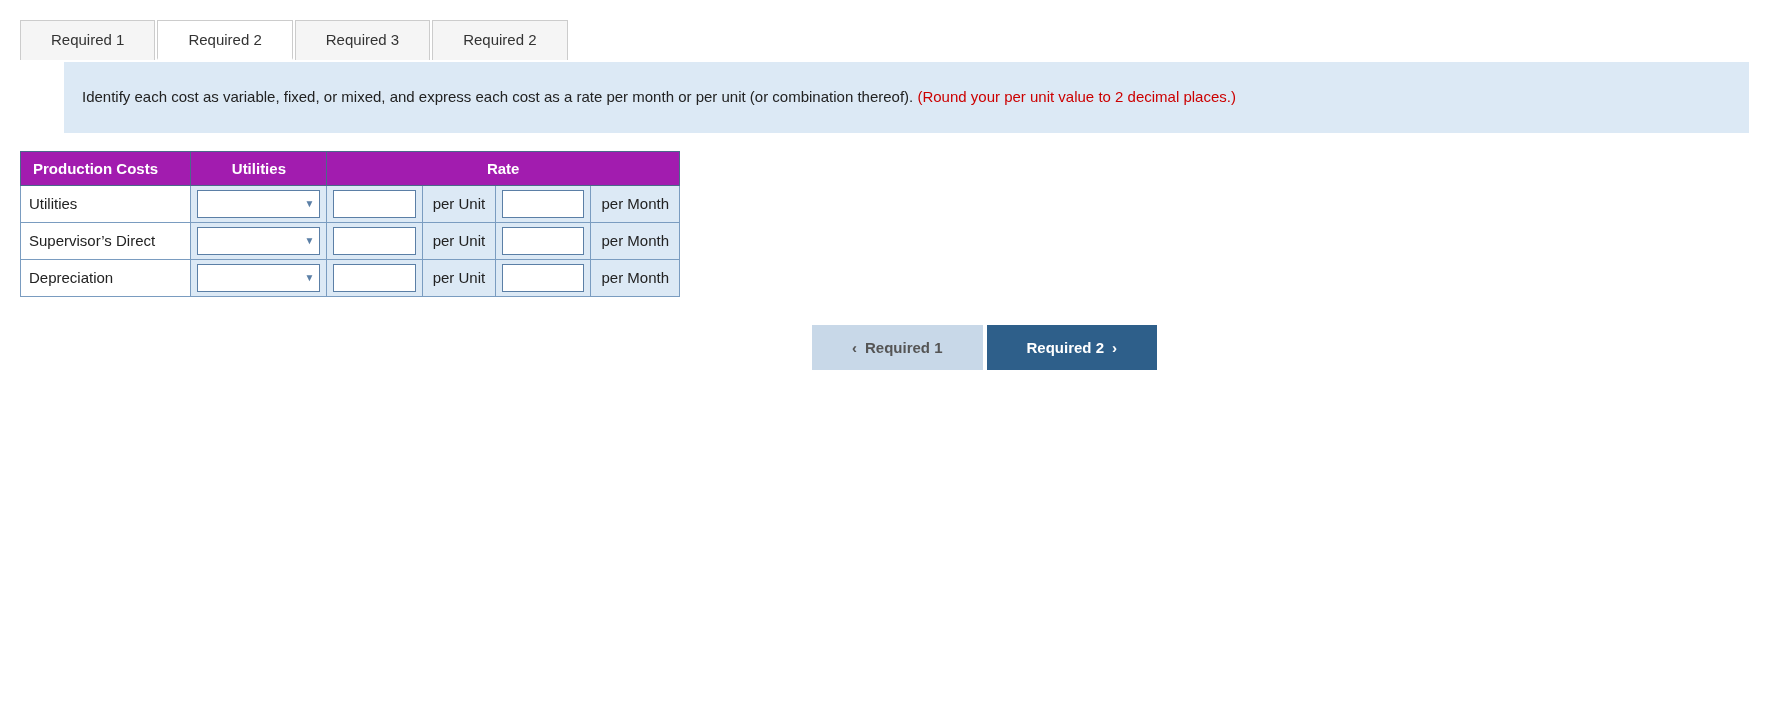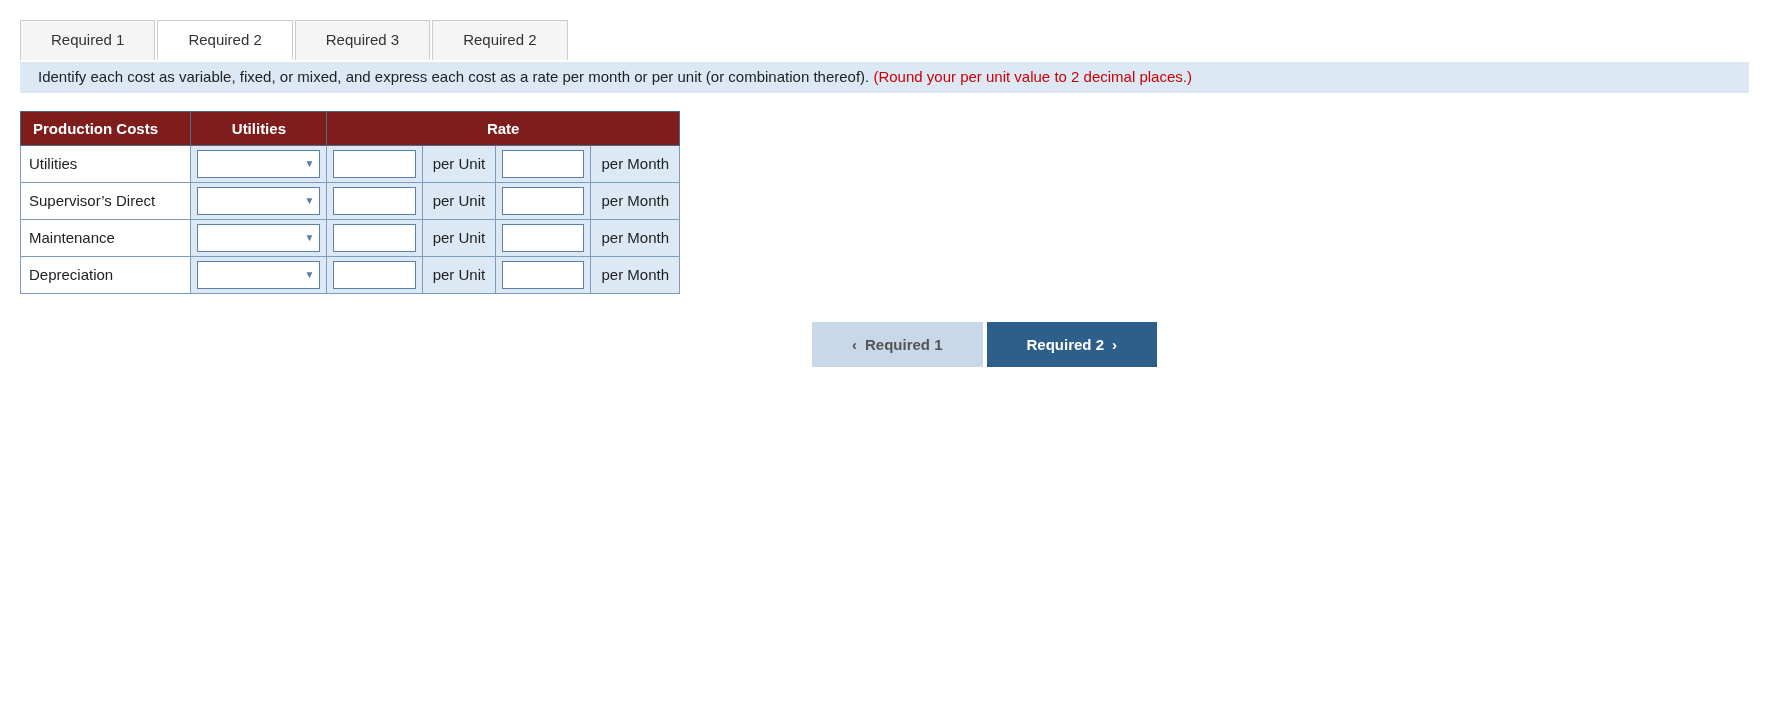--- a/index.html
+++ b/index.html
@@ -30,39 +30,40 @@
     .tab.active {
       background: #fff;
       border-bottom: 2px solid #fff;
       font-weight: normal;
     }
 
     
     .info-box {
       background: #dce9f5;
       border: none;
-      padding: 4px 18px;
+      padding: 24px 18px;
       margin-top: 2px;
       margin-bottom: 18px;
       font-size: 15px;
       line-height: 1.5;
       color: #222;
+      margin-left: 44px;
     }
     .info-box .highlight {
       color: #cc0000;
     }
 
     
     .cost-table {
       border-collapse: collapse;
       width: 660px;
       margin-bottom: 28px;
     }
     .cost-table th {
-      background: #7f1d1d;
+      background: #a21caf;
       color: #fff;
       font-weight: bold;
       padding: 8px 12px;
       border: 1px solid #4a6a8a;
       text-align: center;
       font-size: 15px;
     }
     .cost-table th.left {
       text-align: left;
     }
@@ -209,33 +210,20 @@
             <select class="field-input"><option value=""></option><option value="Variable">Variable</option><option value="Fixed">Fixed</option><option value="Mixed">Mixed</option></select>
             <span class="dropdown-arrow">▼</span>
           </div>
         </td>
         <td class="rate-input-cell"><input type="text" class="field-input" style=""></td>
         <td class="rate-label">per Unit</td>
         <td class="rate-input-cell"><input type="text" class="field-input" style=""></td>
         <td class="rate-label">per Month</td>
       </tr>
       <tr>
-        <td class="cost-name">Maintenance</td>
-        <td class="behavior-cell">
-          <div class="dropdown-wrap">
-            <select class="field-input"><option value=""></option><option value="Variable">Variable</option><option value="Fixed">Fixed</option><option value="Mixed">Mixed</option></select>
-            <span class="dropdown-arrow">▼</span>
-          </div>
-        </td>
-        <td class="rate-input-cell"><input type="text" class="field-input" style=""></td>
-        <td class="rate-label">per Unit</td>
-        <td class="rate-input-cell"><input type="text" class="field-input" style=""></td>
-        <td class="rate-label">per Month</td>
-      </tr>
-      <tr>
         <td class="cost-name">Depreciation</td>
         <td class="behavior-cell">
           <div class="dropdown-wrap">
             <select class="field-input"><option value=""></option><option value="Variable">Variable</option><option value="Fixed">Fixed</option><option value="Mixed">Mixed</option></select>
             <span class="dropdown-arrow">▼</span>
           </div>
         </td>
         <td class="rate-input-cell"><input type="text" class="field-input" style=""></td>
         <td class="rate-label">per Unit</td>
         <td class="rate-input-cell"><input type="text" class="field-input" style=""></td>

